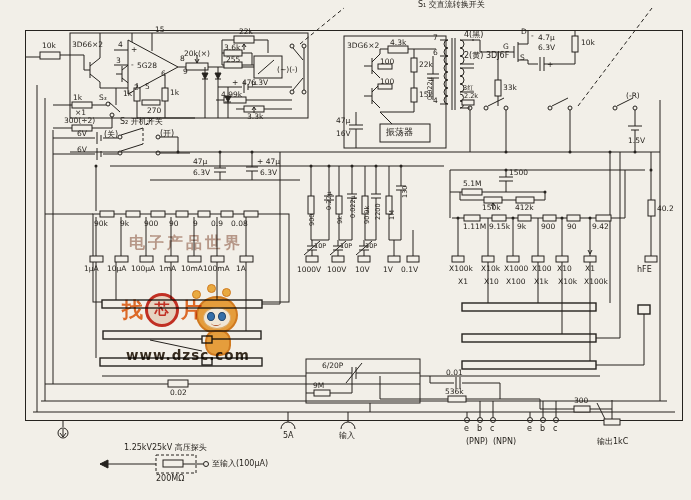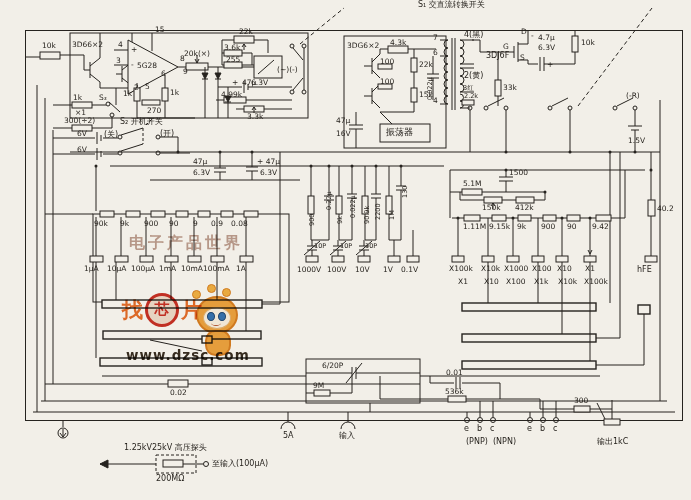--- a/index.html
+++ b/index.html
@@ -366,21 +366,21 @@
 <i class="lb" style="left:390px;top:39px">4.3k</i>
 <i class="lb" style="left:380px;top:58px">100</i>
 <i class="lb" style="left:380px;top:78px">100</i>
 <i class="lb" style="left:419px;top:61px">22k</i>
 <i class="lb" style="left:419px;top:91px">15k</i>
 <i class="lb f65 rot" style="left:427px;top:100px">0.022μ</i>
 <i class="lb" style="left:433px;top:34px">7</i>
 <i class="lb" style="left:433px;top:49px">6</i>
 <i class="lb" style="left:433px;top:97px">4</i>
 <i class="lb f8" style="left:464px;top:31px">4(黑)</i>
-<i class="lb f8" style="left:464px;top:72px">2(黄)</i>
+<i class="lb f8" style="left:464px;top:52px">2(黄)</i>
 <i class="lb f65" style="left:463px;top:85px">3红</i>
 <i class="lb f65" style="left:464px;top:93px">2.2k</i>
 <i class="lb f9" style="left:386px;top:128px">振荡器</i>
 <i class="lb" style="left:336px;top:117px">47μ</i>
 <i class="lb" style="left:336px;top:130px">16V</i>
 
 <i class="lb f8" style="left:486px;top:52px">3DJ6F</i>
 <i class="lb" style="left:503px;top:43px">G</i>
 <i class="lb" style="left:521px;top:28px">D</i>
 <i class="lb" style="left:520px;top:54px">S</i>

